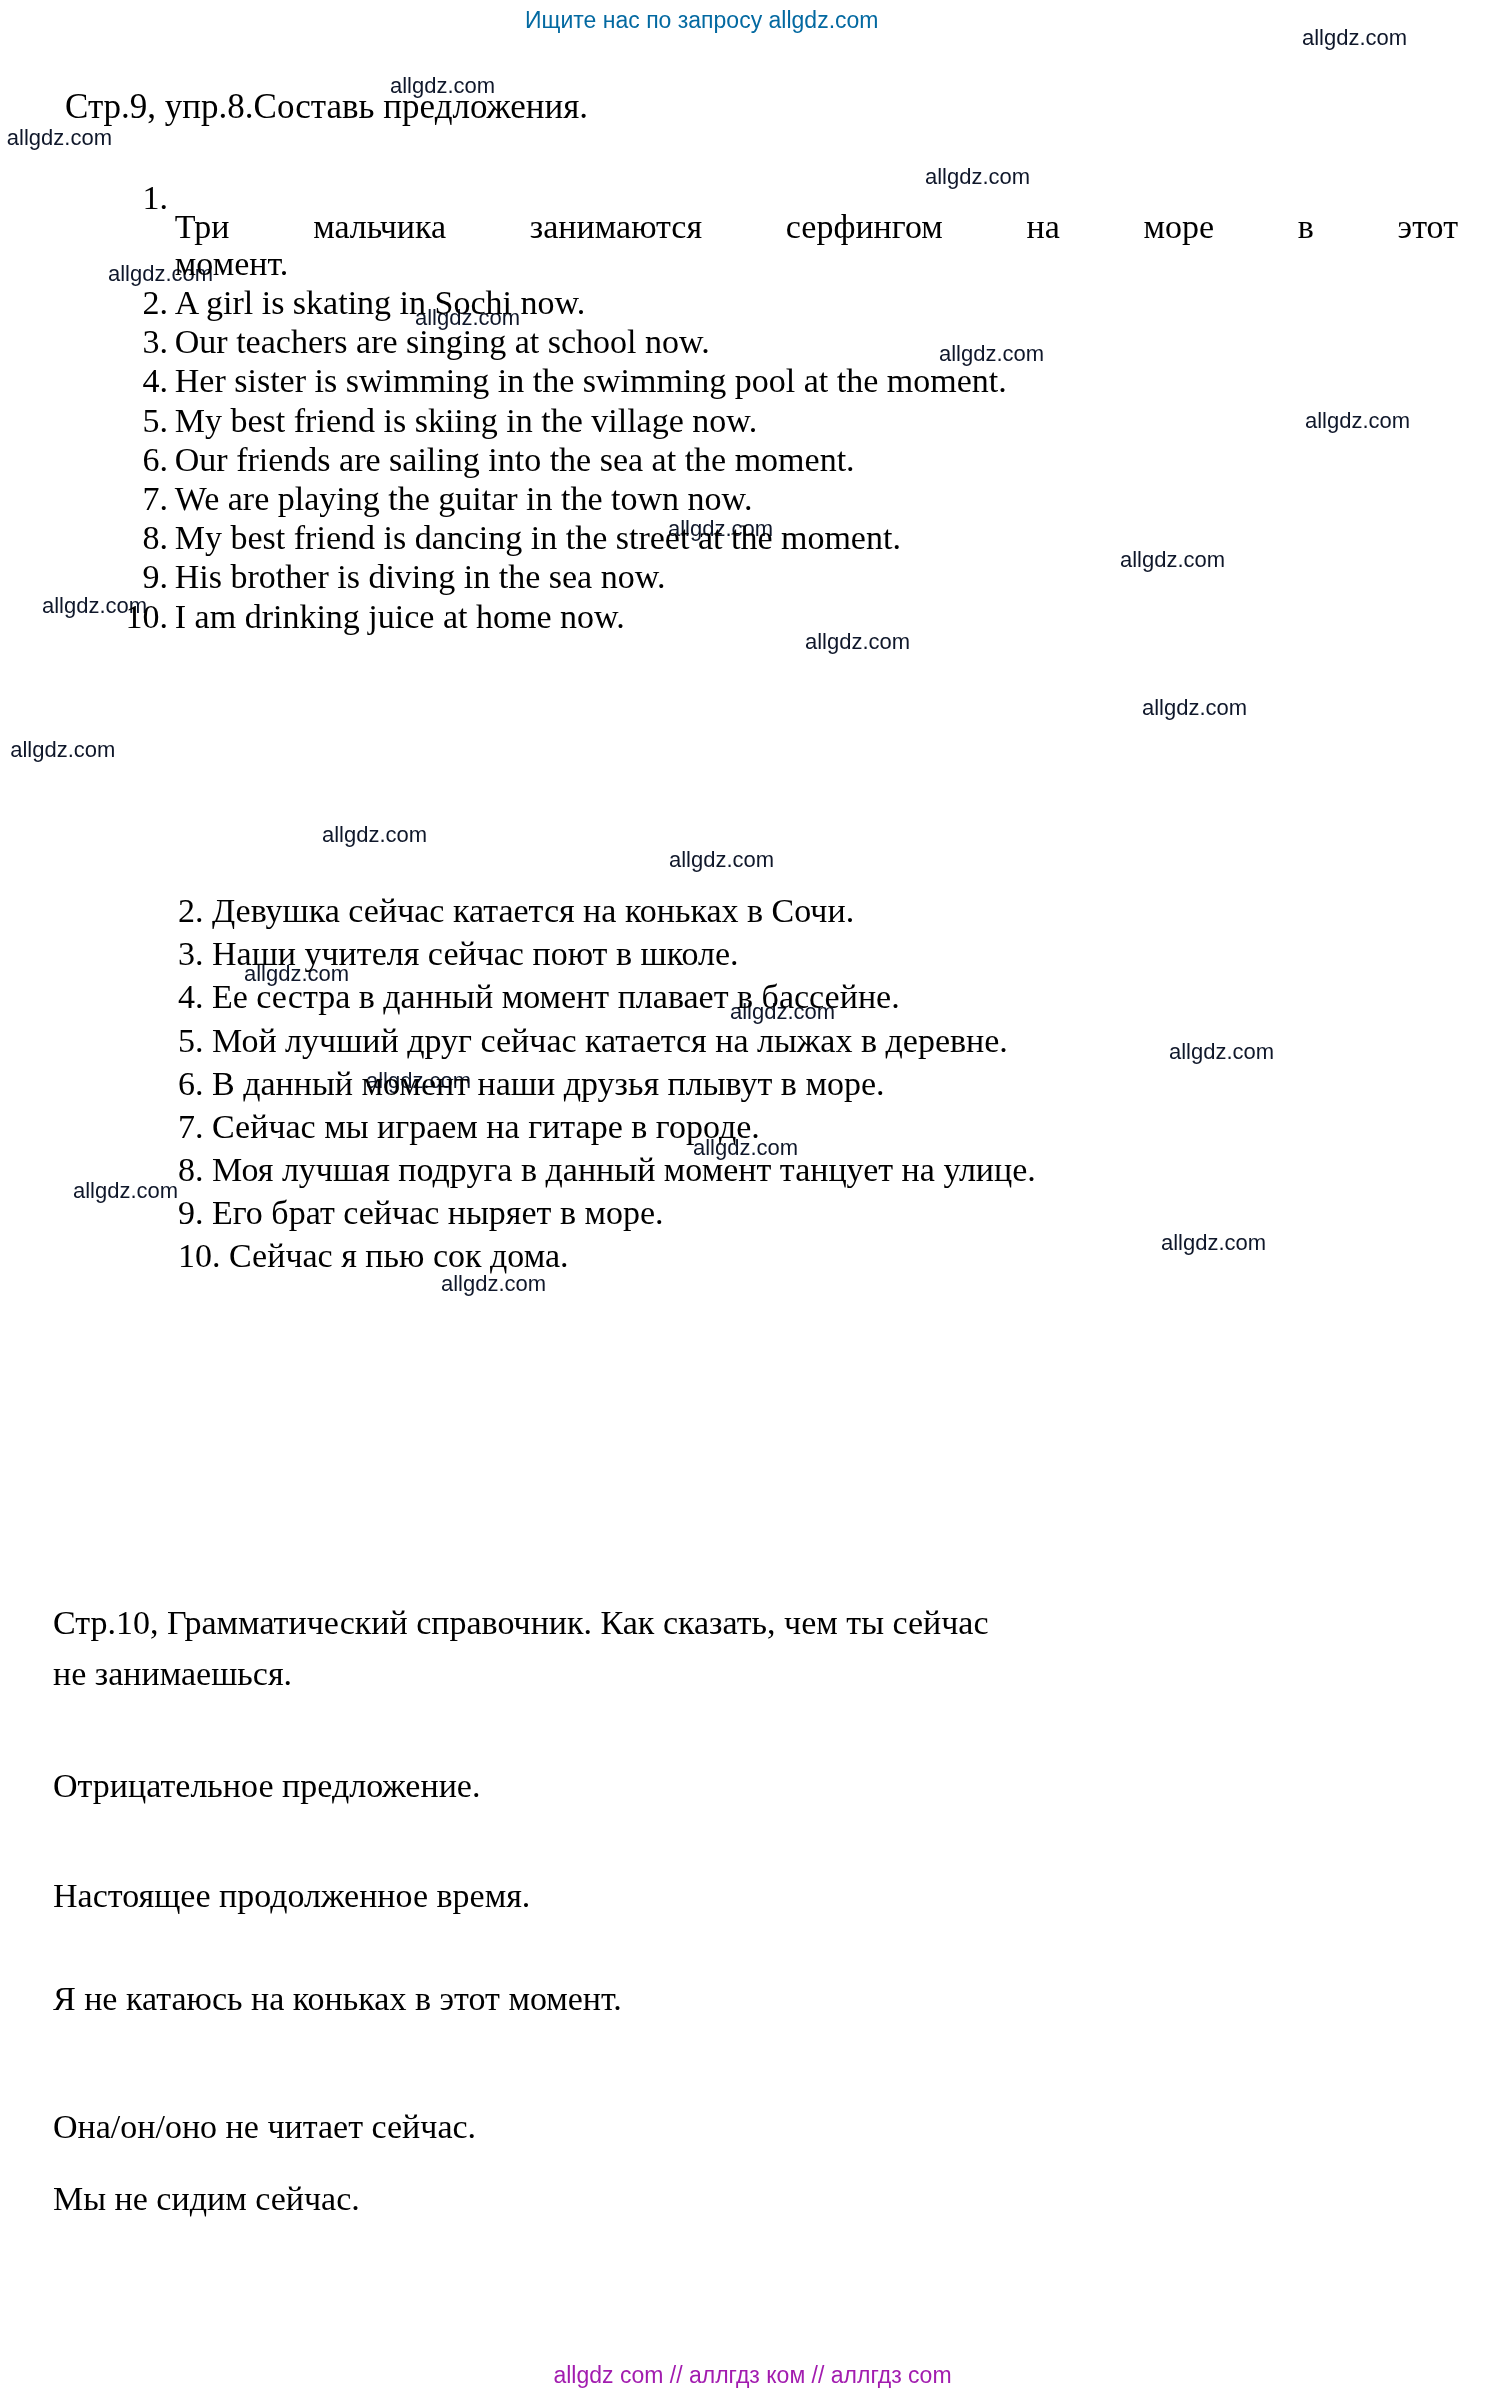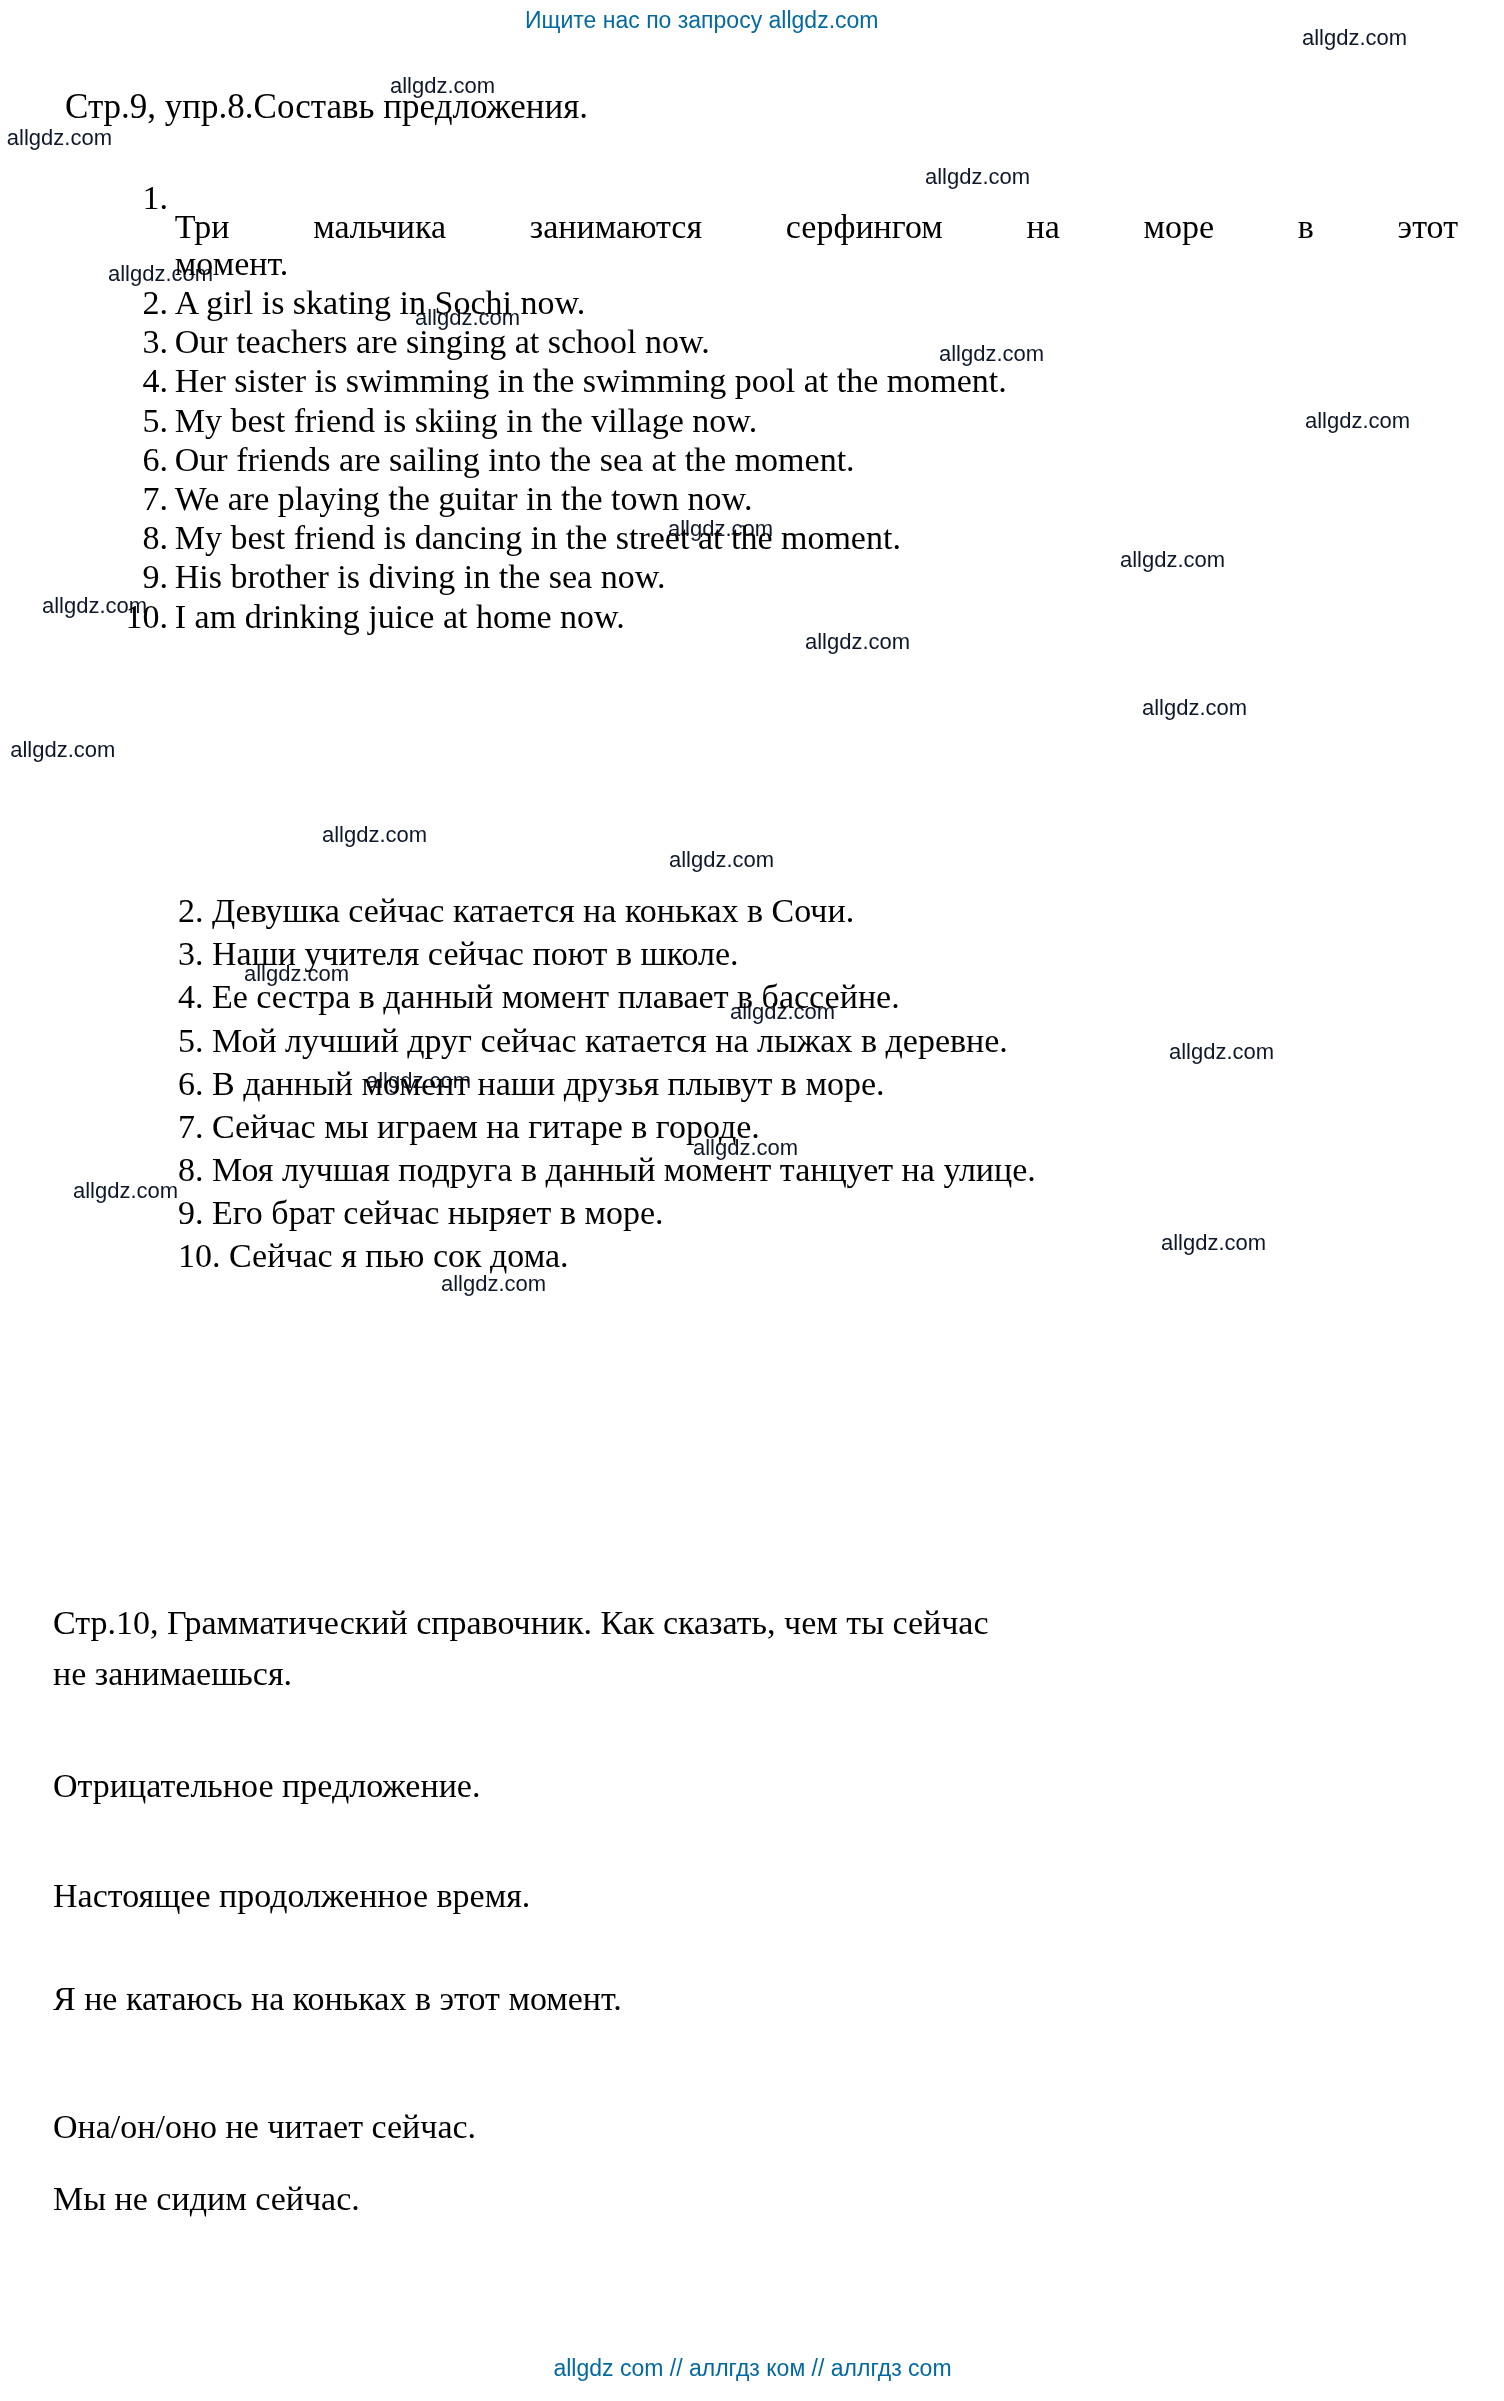--- a/index.html
+++ b/index.html
@@ -35,25 +35,25 @@
     left: 525px;
     font-family: "Liberation Sans", sans-serif;
     font-size: 23px;
     color: #0369a1;
     white-space: nowrap;
   }
   .footer {
     position: absolute;
     left: 0;
     right: 0;
-    bottom: 19px;
+    bottom: 12px;
     text-align: center;
     font-family: "Liberation Sans", sans-serif;
     font-size: 23px;
-    color: #0369a1;
+    color: #a21caf;
     white-space: nowrap;
   }
 
   
   .heading {
     position: absolute;
     font-size: 35px;
     white-space: nowrap;
     margin-left: 12px;
   }

